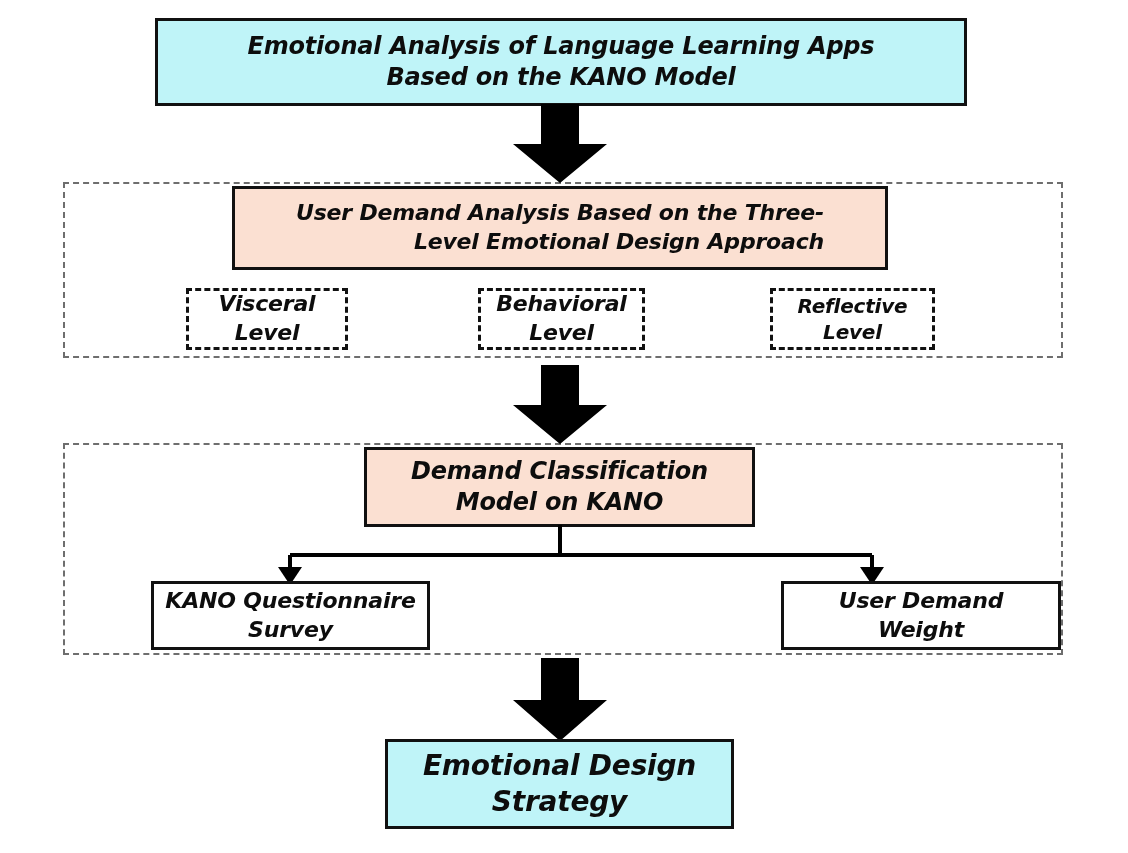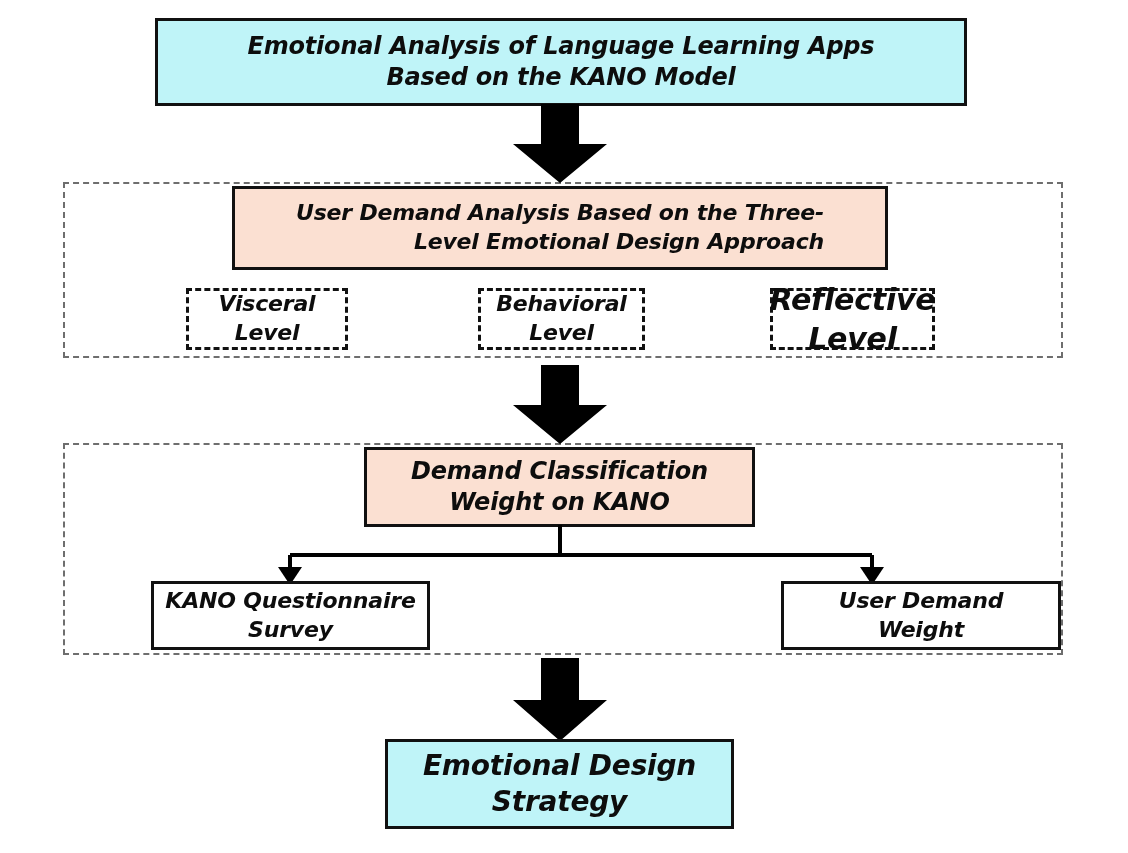--- a/index.html
+++ b/index.html
@@ -97,35 +97,35 @@
     </span>
   </div>
 
   <div class="node node-dashed fill-white" style="left:478px; top:288px; width:167px; height:62px; font-size:22px;">
     <span>
       <span>Behavioral</span><br>
       <span>Level</span>
     </span>
   </div>
 
-  <div class="node node-dashed fill-white" style="left:770px; top:288px; width:165px; height:62px; font-size:30px;">
+  <div class="node node-dashed fill-white" style="left:770px; top:288px; width:165px; height:62px; font-size:20px;">
     <span>
       <span>Reflective</span><br>
       <span>Level</span>
     </span>
   </div>
 
   <svg class="block-arrow" style="left:510px; top:365px;" width="100" height="80" viewBox="0 0 100 80">
     <polygon points="31,0 69,0 69,40 97,40 50,79 3,40 31,40" fill="#000000"></polygon>
   </svg>
 
   <div class="node node-solid fill-peach" style="left:364px; top:447px; width:391px; height:80px; font-size:24px;">
     <span>
       <span>Demand Classification</span><br>
-      <span>Weight on KANO</span>
+      <span>Model on KANO</span>
     </span>
   </div>
 
   <svg class="thin-connector" style="left:270px; top:525px;" width="630" height="62" viewBox="0 0 630 62">
 
     <line x1="290" y1="0" x2="290" y2="30" stroke="#000000" stroke-width="4"></line>
 
     <line x1="20" y1="30" x2="602" y2="30" stroke="#000000" stroke-width="4"></line>
 
     <line x1="20" y1="30" x2="20" y2="44" stroke="#000000" stroke-width="4"></line>

